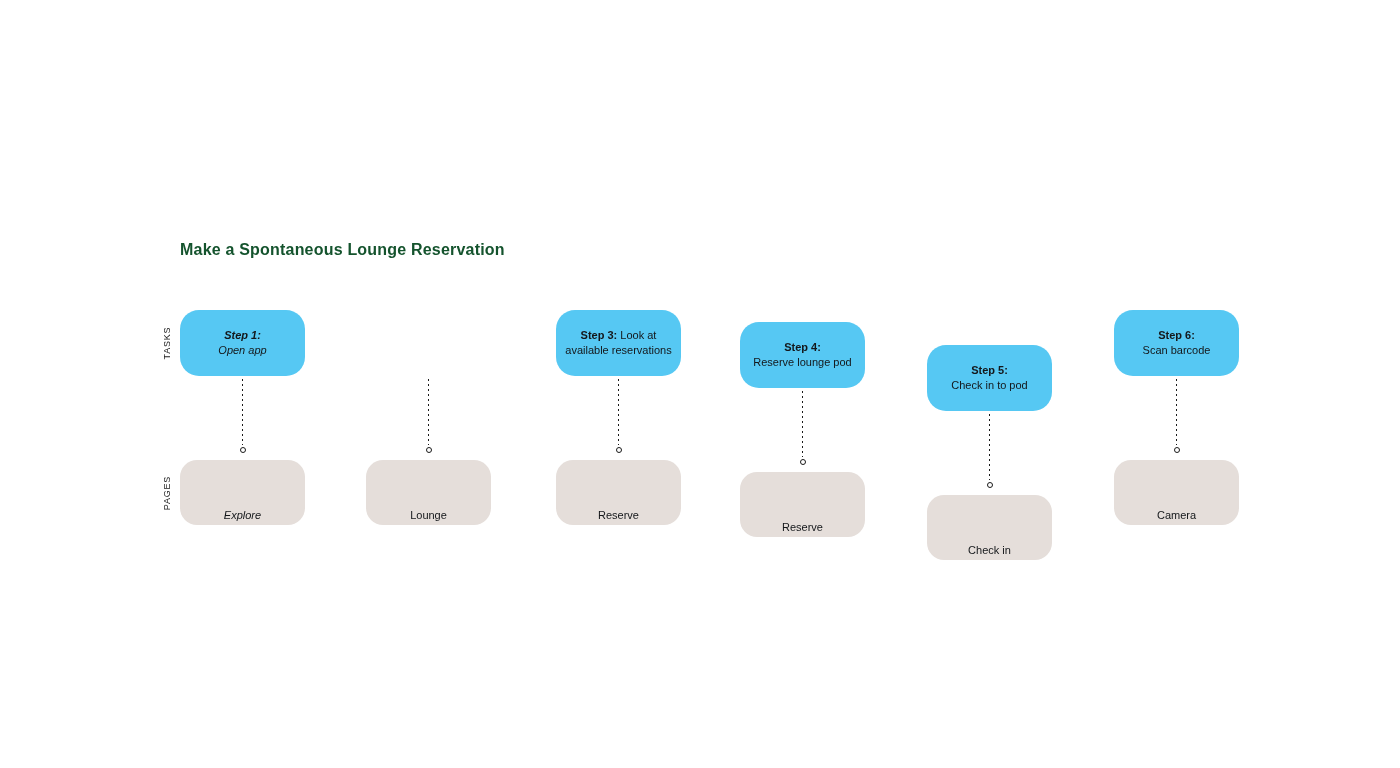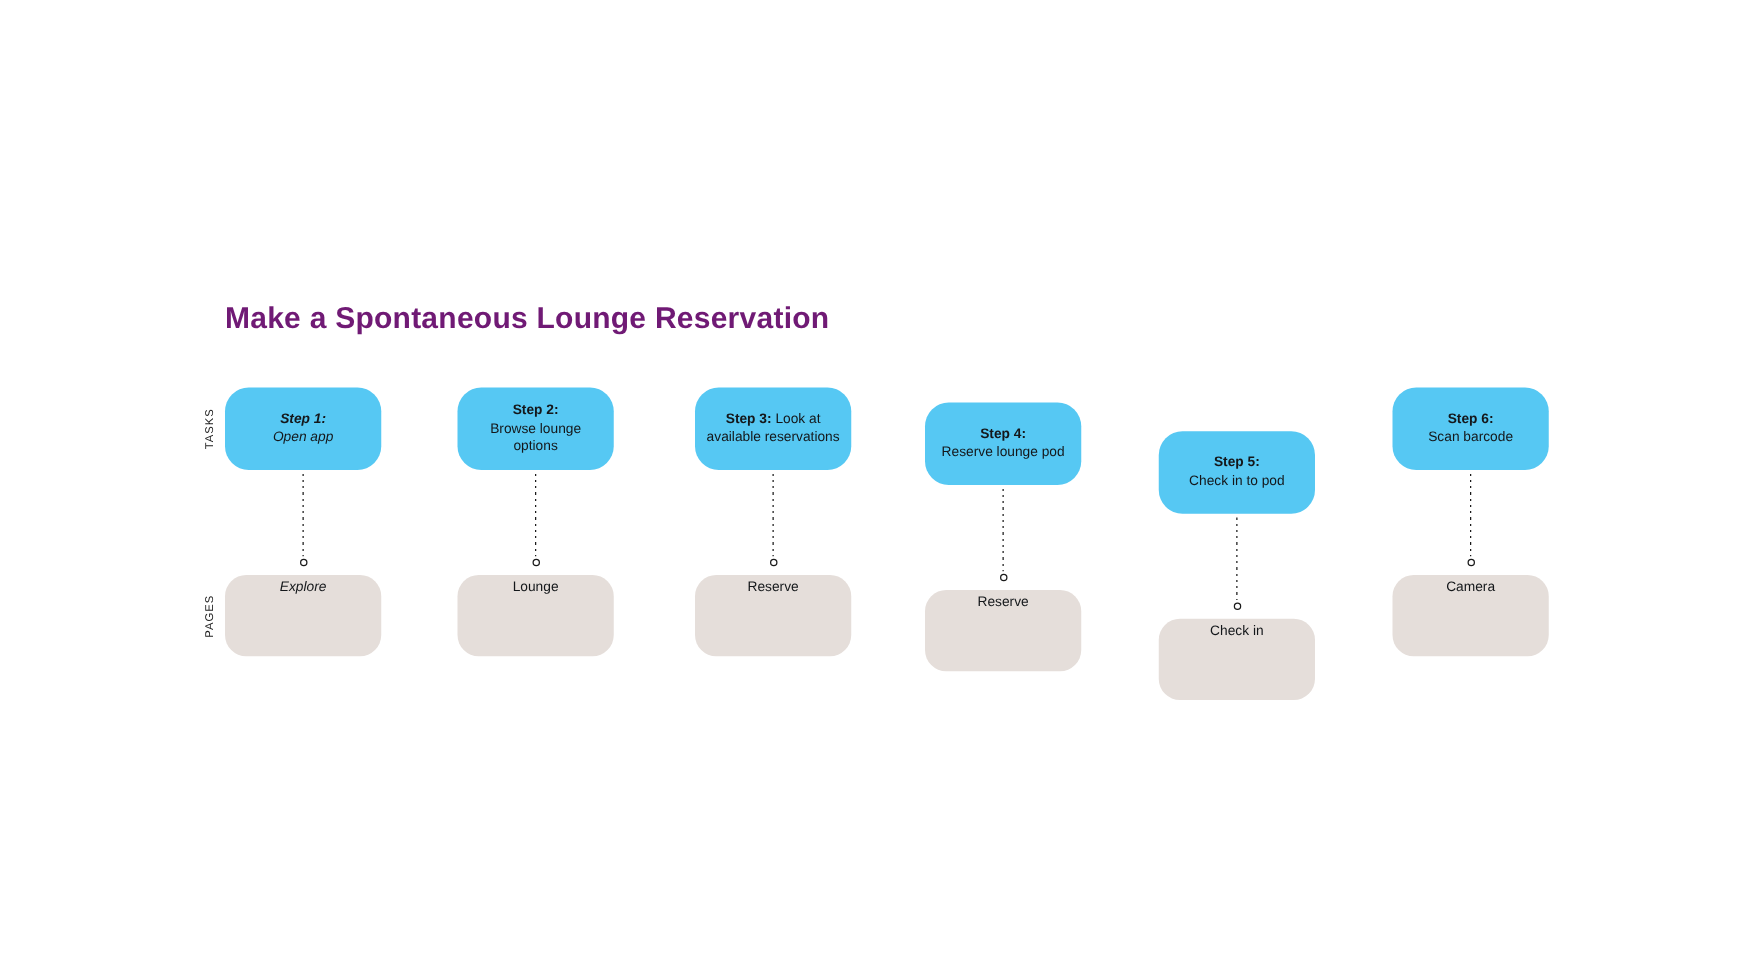--- a/index.html
+++ b/index.html
@@ -13,24 +13,24 @@
     width: 1400px;
     height: 768px;
     background: #ffffff;
     overflow: hidden;
   }
   .title {
     position: absolute;
     left: 180px;
     top: 241px;
     margin: 0;
-    font-size: 24px;
+    font-size: 16px;
     font-weight: 700;
     letter-spacing: 0.2px;
-    color: #701a75;
+    color: #14532d;
     white-space: nowrap;
   }
   .row-label {
     position: absolute;
     width: 60px;
     height: 14px;
     line-height: 14px;
     text-align: center;
     font-size: 9px;
     font-weight: 500;
@@ -101,21 +101,21 @@
   .page-card {
     position: absolute;
     top: 150px;
     left: 0;
     width: 125px;
     height: 65px;
     box-sizing: border-box;
     background: var(--page-card, #e5deda);
     border-radius: 17px;
     display: flex;
-    align-items: flex-start;
+    align-items: flex-end;
     justify-content: center;
     text-align: center;
     font-size: 11px;
     color: var(--card-text, #14171a);
     padding: 4px 4px;
   }
   .c1 { left: 180px; font-style: italic; }
   .c2 { left: 366px; }
   .c3 { left: 556px; }
   .c4 { left: 740px; margin-top: 12px; }
@@ -137,23 +137,20 @@
       <p class="card-text"><span class="b">Step 1:</span> <span>Open app</span></p>
     </div>
     <div class="connector"></div>
     <div class="node"></div>
     <div class="page-card">
         <span>Explore</span>
       </div>
   </div>
 
   <div class="col c2">
-    <div class="task-card stacked">
-      <p class="card-text"><span class="b">Step 2:</span> <span>Browse lounge options</span></p>
-    </div>
     <div class="connector"></div>
     <div class="node"></div>
     <div class="page-card">
         <span>Lounge</span>
       </div>
   </div>
 
   <div class="col c3">
     <div class="task-card inline">
       <p class="card-text"><span class="b">Step 3:</span> <span>Look at available reservations</span></p>

